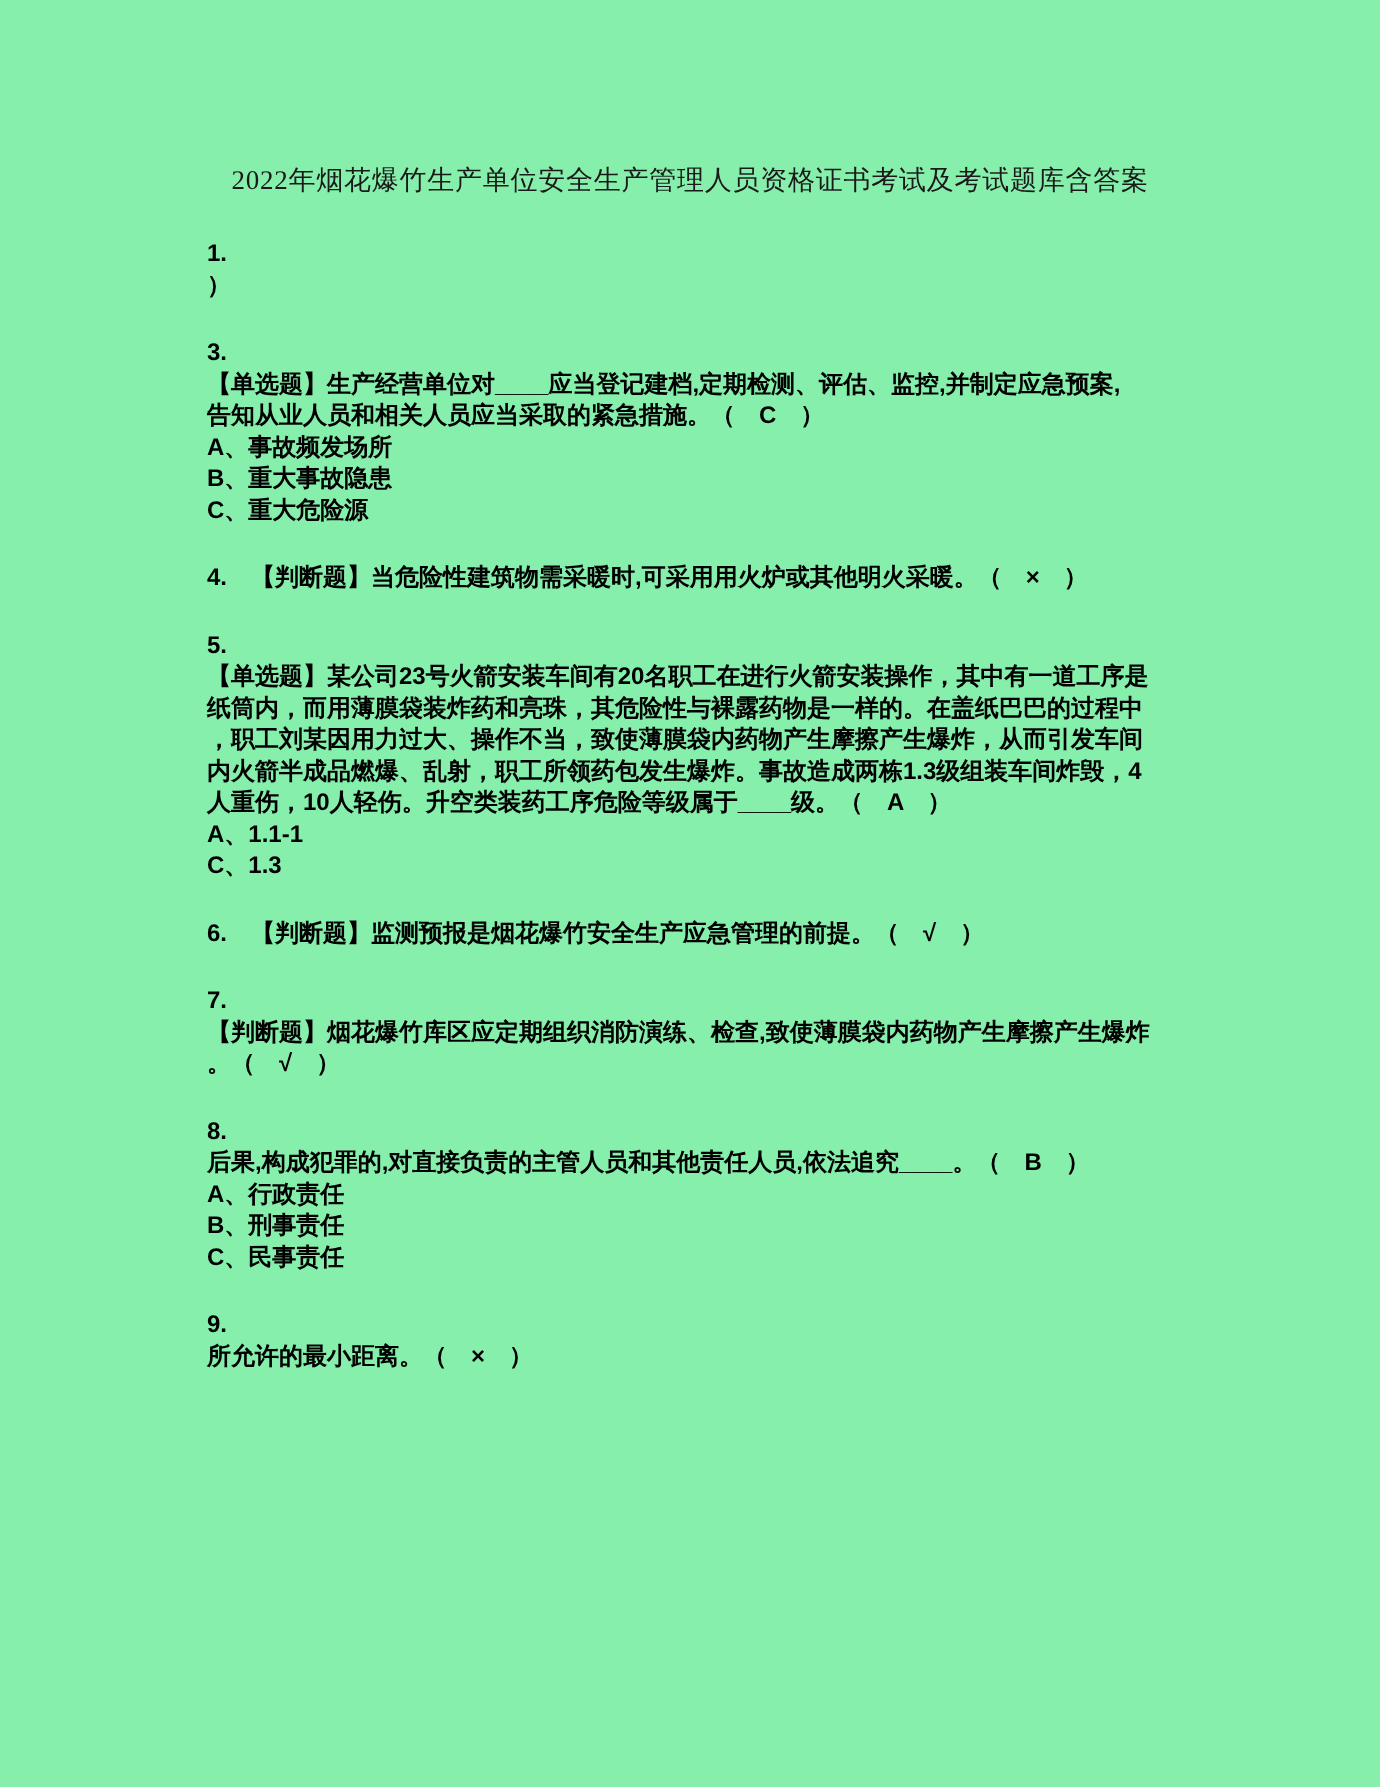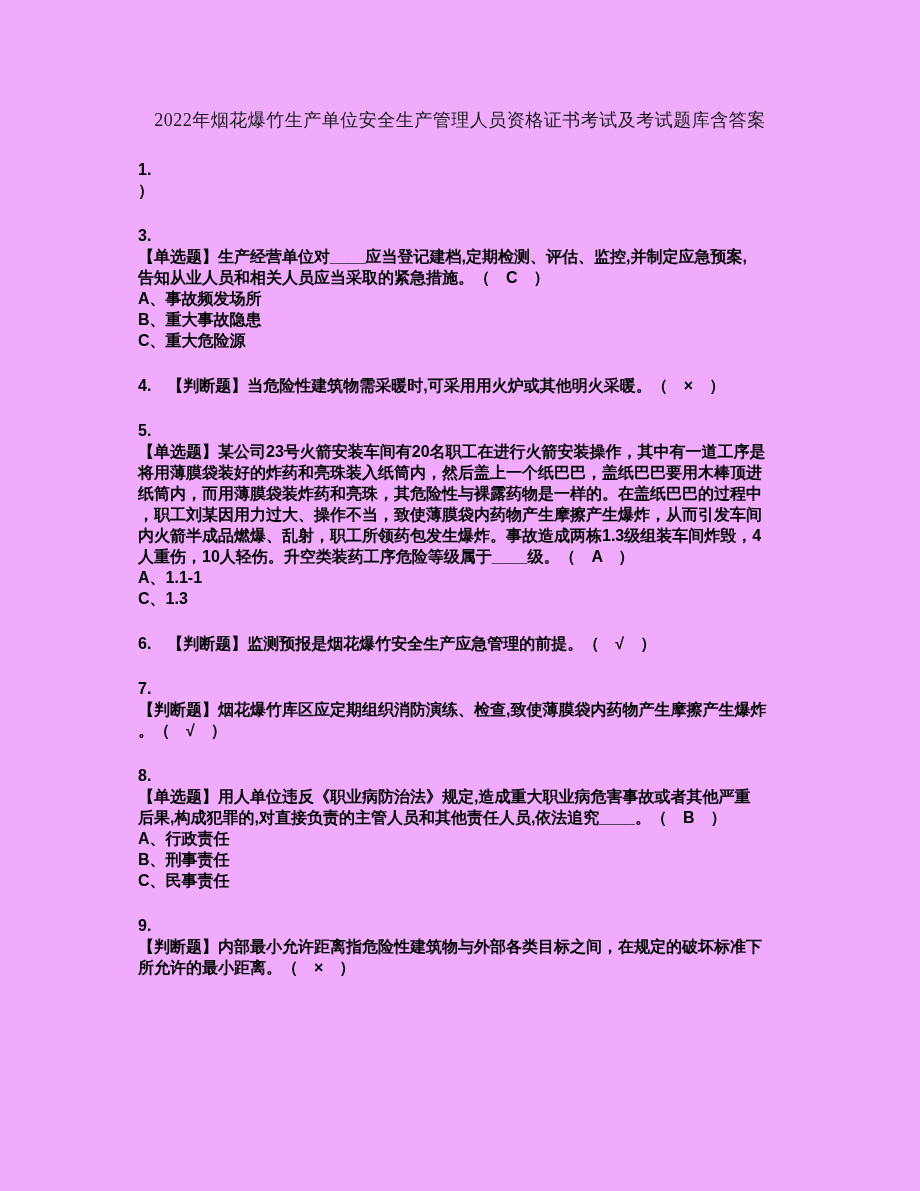--- a/index.html
+++ b/index.html
@@ -4,21 +4,21 @@
 <style>
   html, body {
     margin: 0;
     padding: 0;
     background: #ffffff;
   }
   .page {
     position: relative;
     width: 920px;
     height: 1191px;
-    background: #f0abfc;
+    background: #86efac;
     overflow: hidden;
   }
   .doc-title {
     padding-top: 108px;
     text-align: center;
     font-family: "Liberation Serif", "DejaVu Serif", serif;
     font-size: 18px;
     font-weight: 400;
     color: #1a1a1a;
     letter-spacing: 0.5px;
@@ -58,43 +58,40 @@
         <div class="line">A、事故频发场所</div>
         <div class="line">B、重大事故隐患</div>
         <div class="line">C、重大危险源</div>
       </div>
       <div class="question">
         <div class="line">4.　【判断题】当危险性建筑物需采暖时,可采用用火炉或其他明火采暖。（　×　）</div>
       </div>
       <div class="question">
         <div class="line">5.</div>
         <div class="line">【单选题】某公司23号火箭安装车间有20名职工在进行火箭安装操作，其中有一道工序是</div>
-        <div class="line">将用薄膜袋装好的炸药和亮珠装入纸筒内，然后盖上一个纸巴巴，盖纸巴巴要用木棒顶进</div>
         <div class="line">纸筒内，而用薄膜袋装炸药和亮珠，其危险性与裸露药物是一样的。在盖纸巴巴的过程中</div>
         <div class="line">，职工刘某因用力过大、操作不当，致使薄膜袋内药物产生摩擦产生爆炸，从而引发车间</div>
         <div class="line">内火箭半成品燃爆、乱射，职工所领药包发生爆炸。事故造成两栋1.3级组装车间炸毁，4</div>
         <div class="line">人重伤，10人轻伤。升空类装药工序危险等级属于____级。（　A　）</div>
         <div class="line">A、1.1-1</div>
         <div class="line">C、1.3</div>
       </div>
       <div class="question">
         <div class="line">6.　【判断题】监测预报是烟花爆竹安全生产应急管理的前提。（　√　）</div>
       </div>
       <div class="question">
         <div class="line">7.</div>
         <div class="line">【判断题】烟花爆竹库区应定期组织消防演练、检查,致使薄膜袋内药物产生摩擦产生爆炸</div>
         <div class="line">。（　√　）</div>
       </div>
       <div class="question">
         <div class="line">8.</div>
-        <div class="line">【单选题】用人单位违反《职业病防治法》规定,造成重大职业病危害事故或者其他严重</div>
         <div class="line">后果,构成犯罪的,对直接负责的主管人员和其他责任人员,依法追究____。（　B　）</div>
         <div class="line">A、行政责任</div>
         <div class="line">B、刑事责任</div>
         <div class="line">C、民事责任</div>
       </div>
       <div class="question">
         <div class="line">9.</div>
-        <div class="line">【判断题】内部最小允许距离指危险性建筑物与外部各类目标之间，在规定的破坏标准下</div>
         <div class="line">所允许的最小距离。（　×　）</div>
       </div>
     </div>
 </div>
 
 </body></html>

